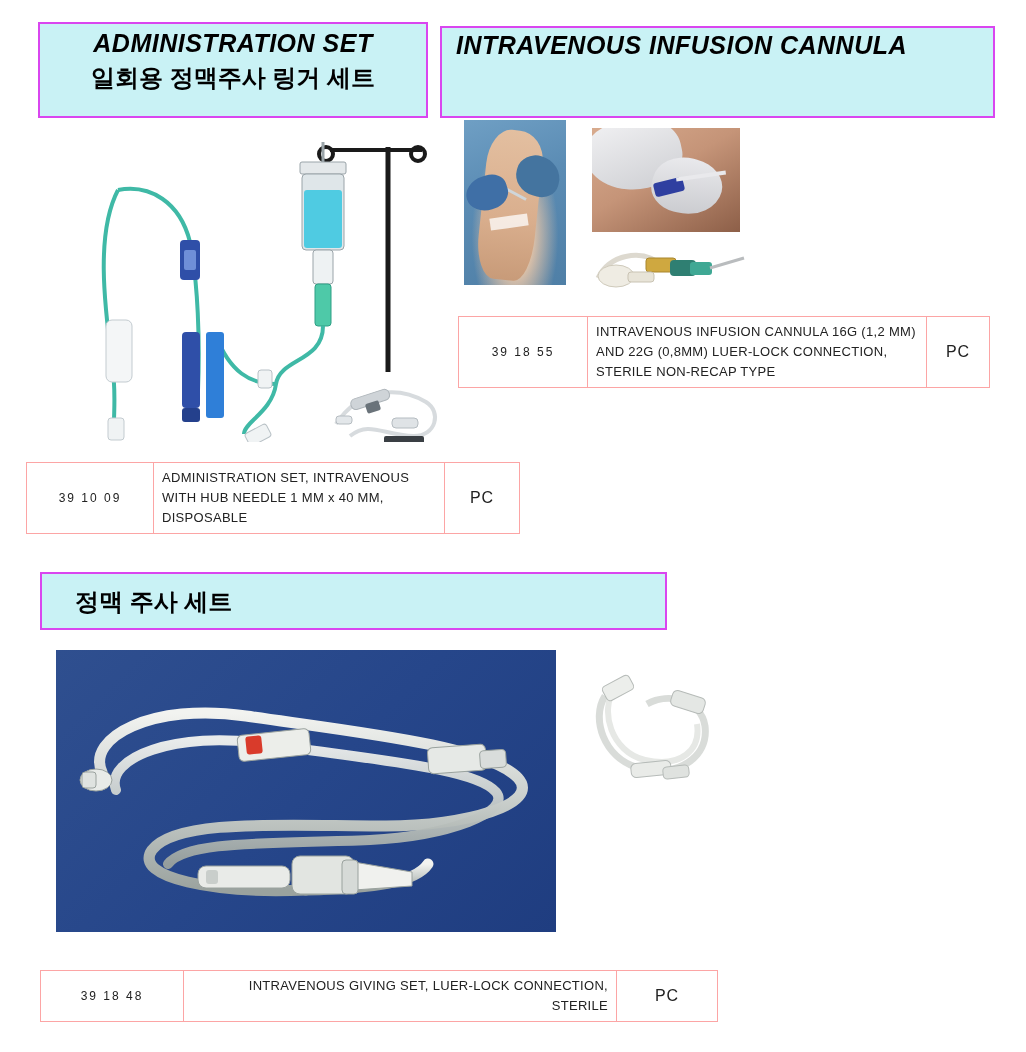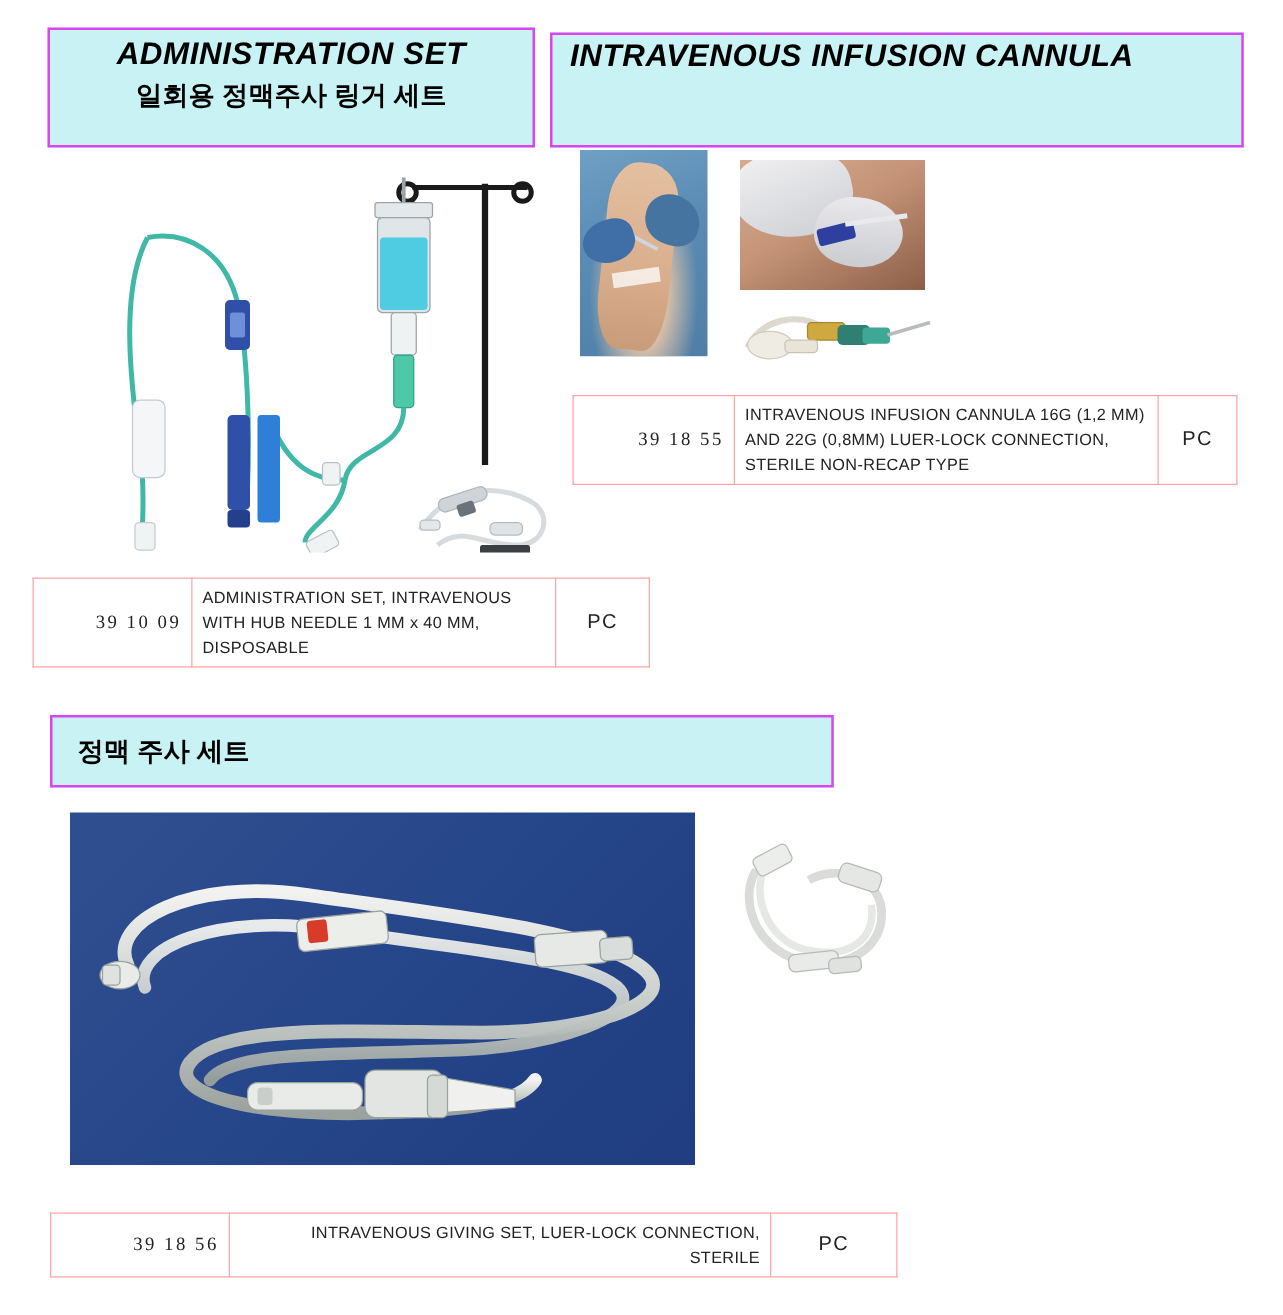--- a/index.html
+++ b/index.html
@@ -28,21 +28,21 @@
   }
   .title-en {
     font-weight: bold;
     font-style: italic;
     font-size: 25px;
     letter-spacing: 0.5px;
     line-height: 1.1;
   }
   .title-ko {
     font-weight: bold;
-    font-size: 21px;
+    font-size: 24px;
     line-height: 1.2;
   }
 
   
   #box-admin {
     left: 38px;
     top: 22px;
     width: 390px;
     height: 96px;
     padding: 6px 12px;
@@ -66,41 +66,40 @@
   #box-giving {
     left: 40px;
     top: 572px;
     width: 627px;
     height: 58px;
     padding: 0 16px;
     flex-direction: row;
     align-items: center;
   }
   #box-giving .title-en { font-size: 25px; }
-  #box-giving .title-ko { margin-left: 4px; position: relative; top: 1px;}
+  #box-giving .title-ko { margin-left: 17px; position: relative; top: 1px;}
 
   
   .spec-table {
     position: absolute;
     border-collapse: collapse;
     font-size: 13px;
     color: #222;
     letter-spacing: 0.3px;
   }
   .spec-table td {
     border: 1px solid #fca5a5;
     padding: 5px 8px;
     vertical-align: middle;
   }
   .code-cell {
-    font-size: 15px;
+    font-size: 12px;
     letter-spacing: 2px;
-    text-align: right;
+    text-align: center;
     white-space: nowrap;
-    font-family: Liberation Serif, serif;
   }
   .desc-cell {
     line-height: 1.55;
   }
   .unit-cell {
     text-align: center;
     font-size: 16px;
     letter-spacing: 1px;
   }
 
@@ -345,18 +344,18 @@
     <rect x="18" y="14" width="30" height="16" rx="4" fill="#eceeeb" stroke="#b6bbb8" transform="rotate(-28 33 22)"></rect>
     <rect x="86" y="28" width="34" height="16" rx="5" fill="#e4e7e4" stroke="#b6bbb8" transform="rotate(18 103 36)"></rect>
     <rect x="46" y="96" width="40" height="14" rx="5" fill="#e9ebe8" stroke="#b6bbb8" transform="rotate(-6 66 103)"></rect>
     <rect x="78" y="100" width="26" height="12" rx="4" fill="#dfe2df" stroke="#b6bbb8" transform="rotate(-6 91 106)"></rect>
   </svg>
 </div>
 
 <table class="spec-table" id="table-giving">
   <tbody>
       <tr>
-    <td class="code-cell">39 18 56</td>
+    <td class="code-cell">39 18 48</td>
     <td class="desc-cell">INTRAVENOUS GIVING SET, LUER-LOCK CONNECTION, STERILE</td>
     <td class="unit-cell">PC</td>
   </tr>
 </tbody>
   </table>
 
 </body></html>

